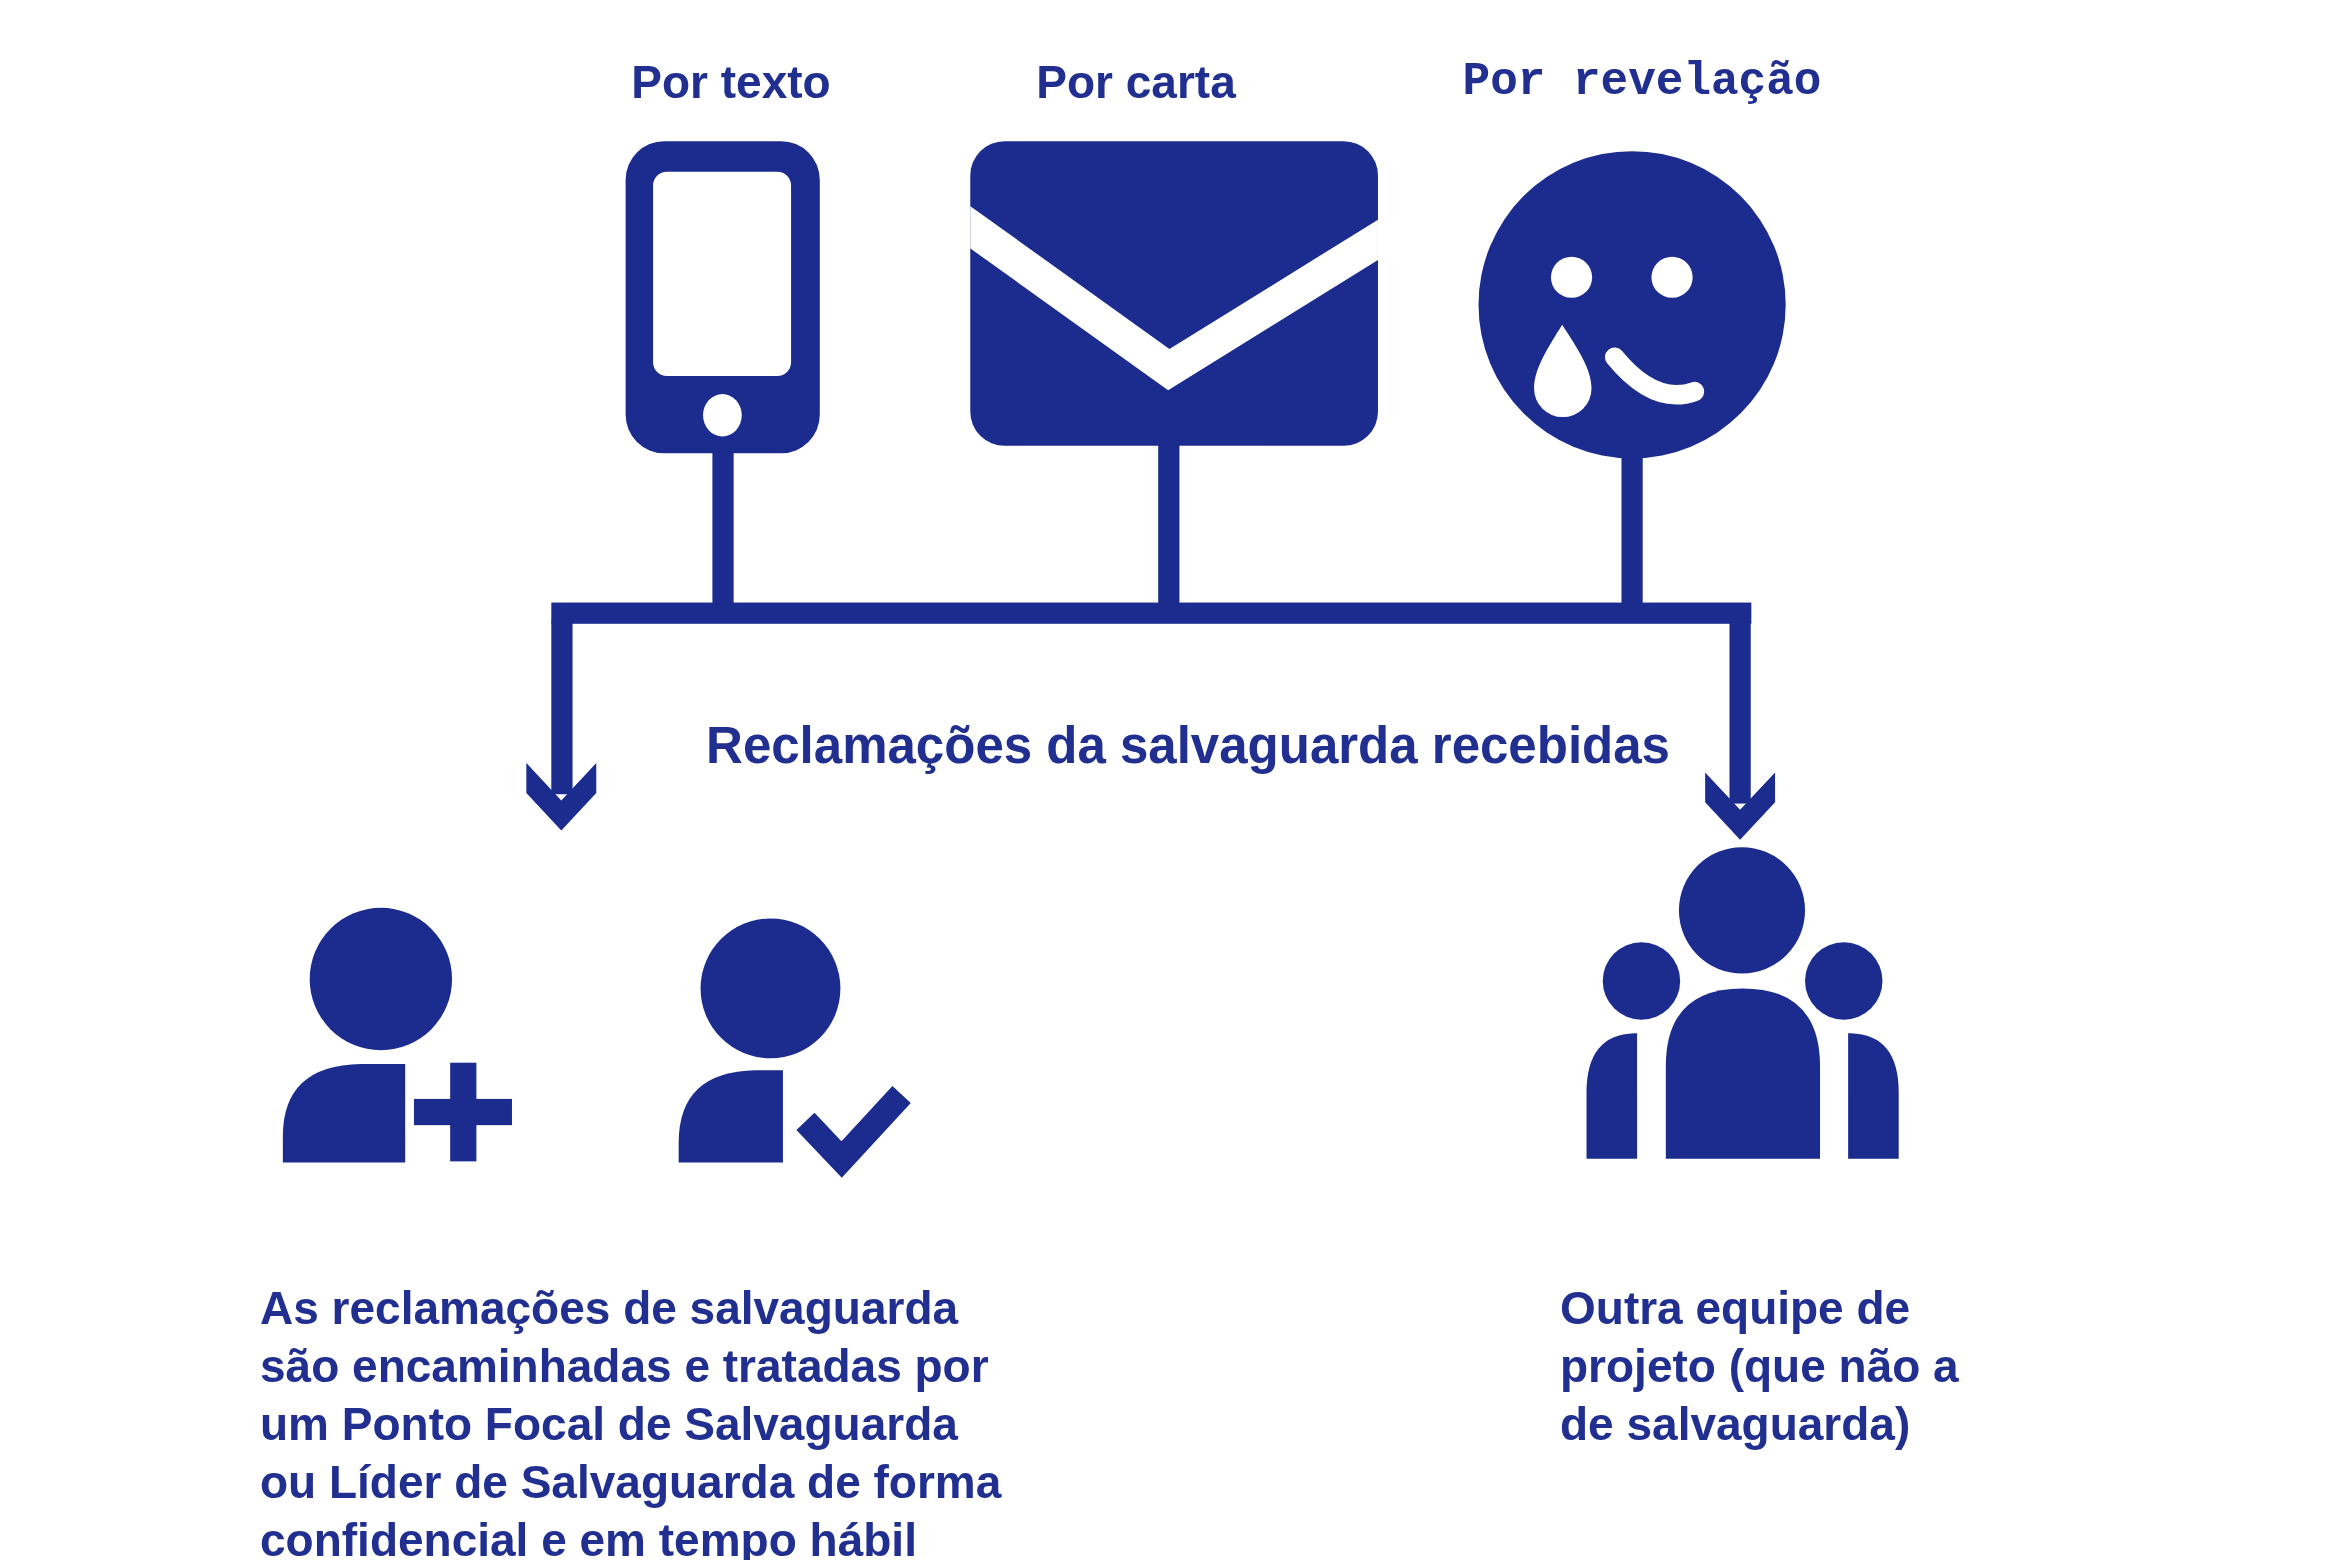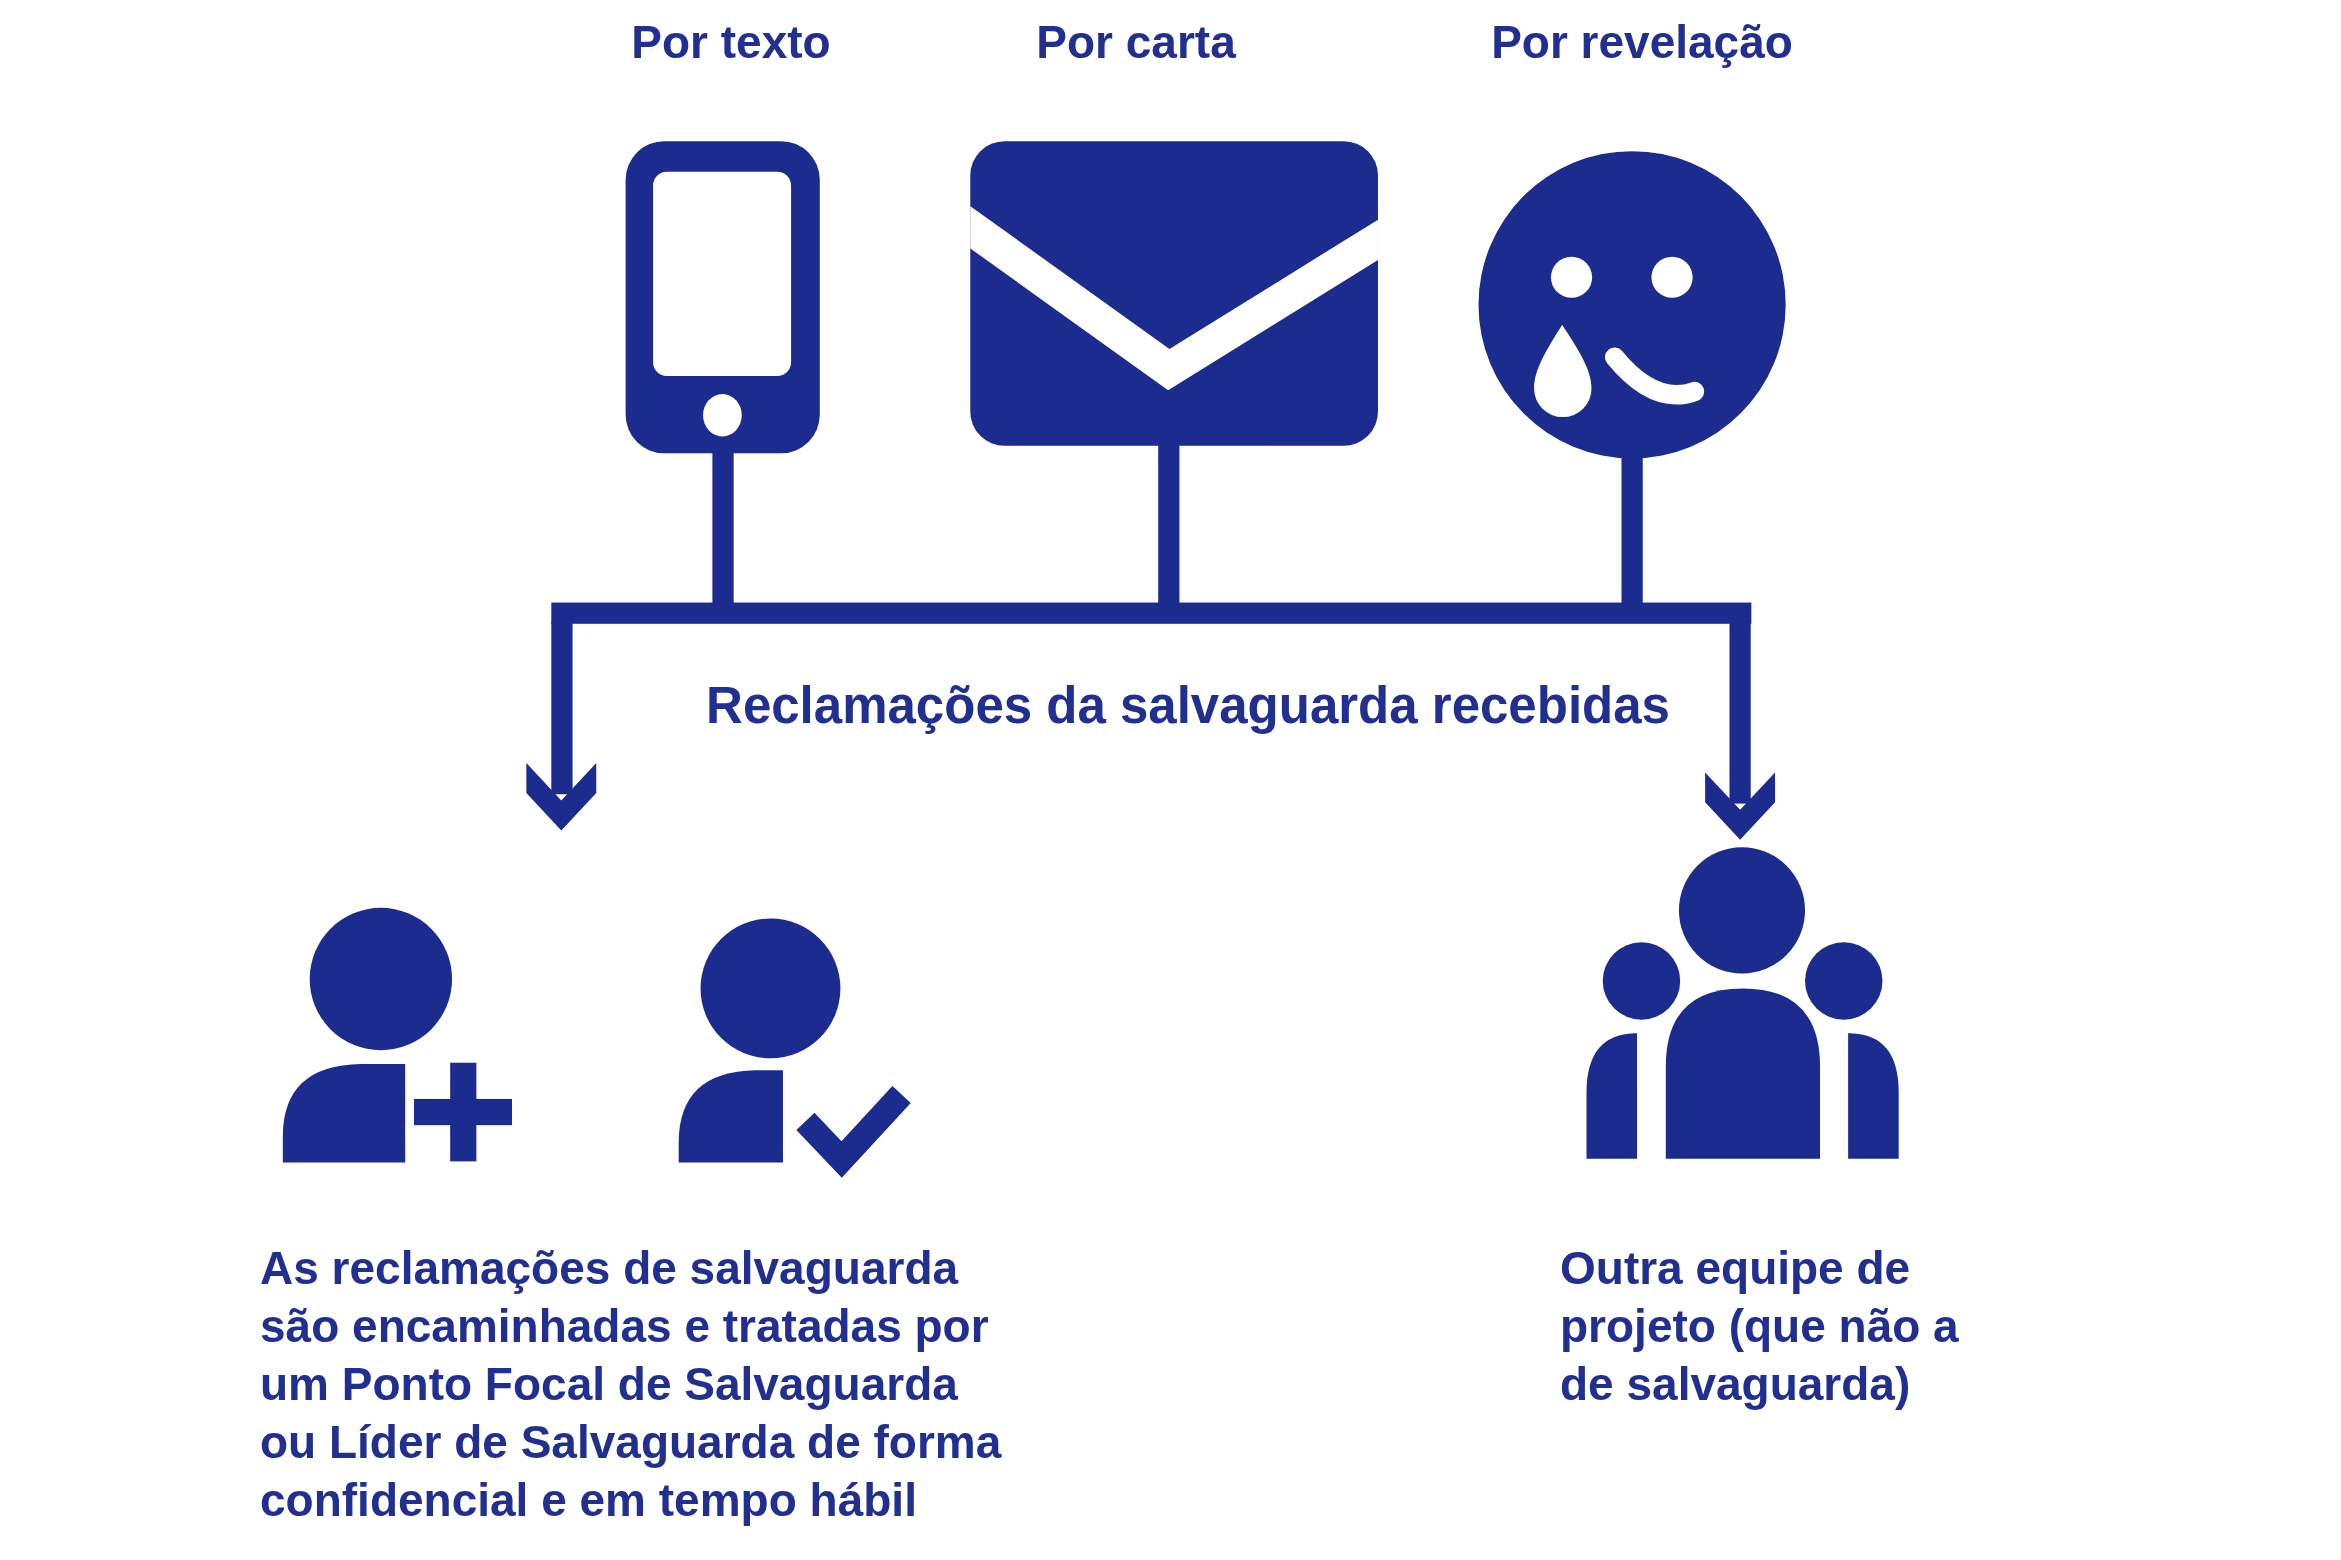--- a/index.html
+++ b/index.html
@@ -14,20 +14,21 @@
   .diagram-svg{
     position:absolute;
     left:0;top:0;
     width:2342px;height:1561px;
   }
   .txt{
     position:absolute;
     color:#212F90;
     font-weight:bold;
     white-space:nowrap;
+    margin-top:40px;
   }
   .channel-label{
     font-size:46px;
     line-height:52px;
     top:15.6px;
     transform:translateX(-50%);
   }
   .mid-title{
     font-size:51px;
     line-height:60px;
@@ -103,21 +104,21 @@
       <circle cx="2629" cy="1571" r="62"></circle>
       <circle cx="2953" cy="1571" r="62"></circle>
       <path d="M2668 1856 L2668 1708 Q2668 1583 2791 1583 Q2915 1583 2915 1708 L2915 1856 Z"></path>
       <path d="M2541 1856 L2541 1750 Q2541 1657 2618 1655 L2622 1655 L2622 1856 Z"></path>
       <path d="M3041 1856 L3041 1750 Q3041 1657 2964 1655 L2960 1655 L2960 1856 Z"></path>
     </g>
   </svg>
 
   <div class="txt channel-label" style="left:731px;">Por texto</div>
   <div class="txt channel-label" style="left:1136px;">Por carta</div>
-  <div class="txt channel-label" style="left:1642px;">Por revelação</div>
+  <div class="txt channel-label" style="left:1642px;font-family:Liberation Mono, monospace;">Por revelação</div>
 
   <div class="txt mid-title">Reclamações da salvaguarda recebidas</div>
 
   <div class="txt para para-right">
     <span>Outra equipe de</span>
     <span>projeto (que não a</span>
     <span>de salvaguarda)</span>
   </div>
 
   <div class="txt para para-left">

